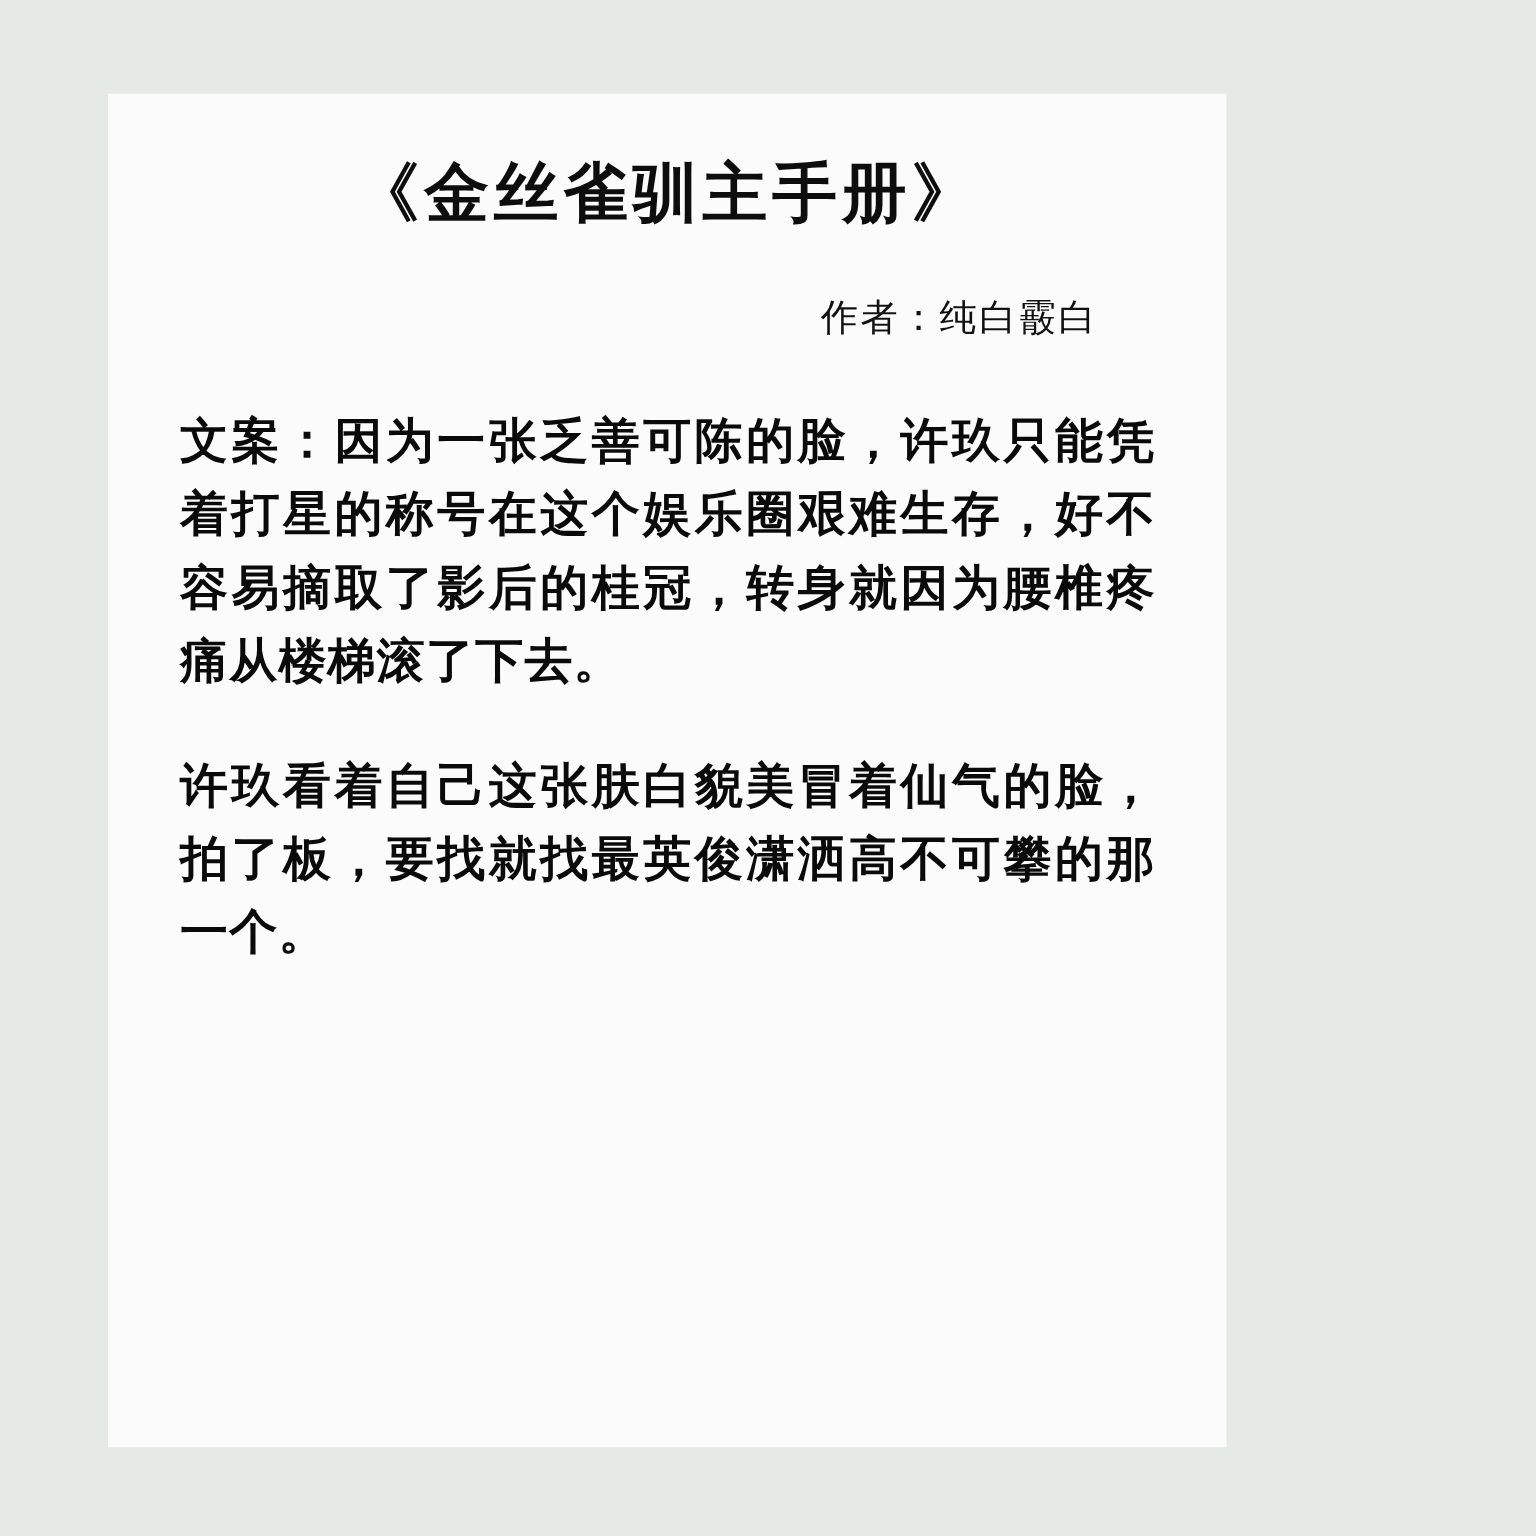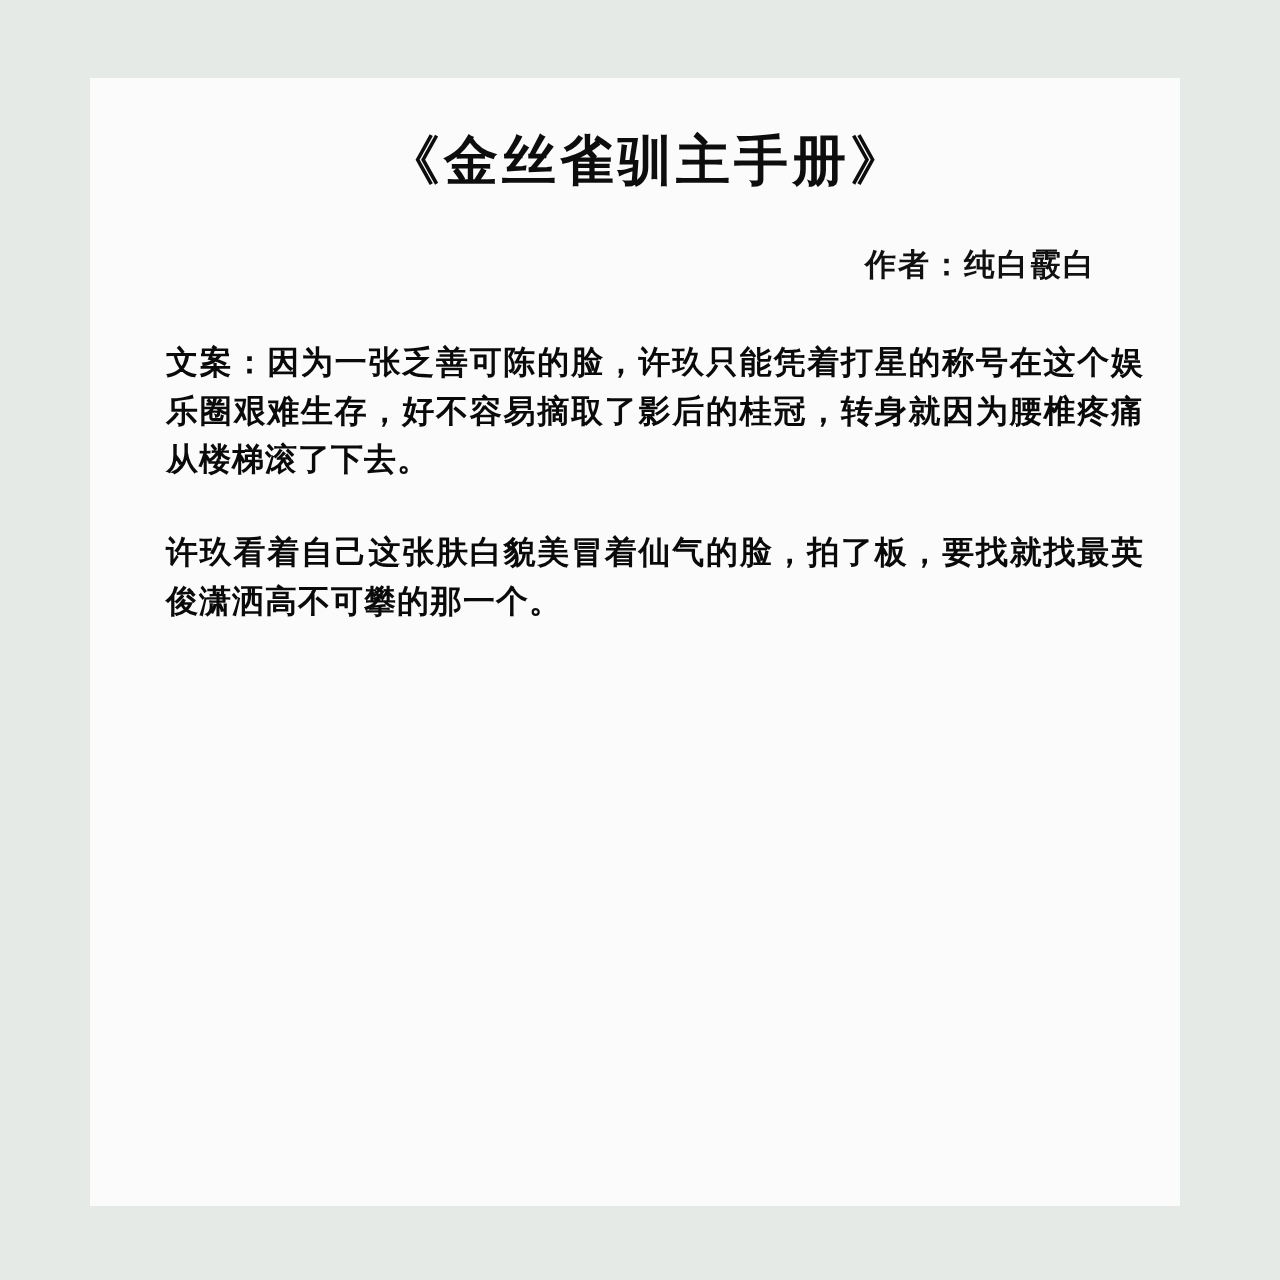--- a/index.html
+++ b/index.html
@@ -10,53 +10,52 @@
     width: 1280px;
     height: 1280px;
     background: #e6eae6;
     font-family: "DejaVu Sans", "Liberation Sans", sans-serif;
     overflow: hidden;
   }
   .page-card {
     position: absolute;
     left: 90px;
     top: 78px;
-    width: 1090px;
+    width: 932px;
     height: 1128px;
     background: #fbfbfb;
     box-sizing: border-box;
-    padding: 40px 36px 0 60px;
+    padding: 40px 59px 0 60px;
   }
   .doc-title {
     text-align: center;
     font-size: 54px;
     font-weight: 700;
     letter-spacing: 4px;
     color: #0d0d0d;
     margin: 8px 0 0 0;
     line-height: 1.3;
     font-family: "DejaVu Sans", "Liberation Sans", sans-serif;
   }
   .author-line {
     text-align: right;
     font-size: 31px;
-    font-weight: 700;
+    font-weight: 400;
     letter-spacing: 2px;
     color: #111;
     margin: 48px 48px 0 0;
   }
   .body-block {
     margin-top: 52px;
-    font-size: 32px;
+    font-size: 40px;
     font-weight: 700;
     line-height: 1.52;
     color: #0a0a0a;
     letter-spacing: 1px;
     text-align: justify;
-    margin-left: 16px;
   }
   .para {
     margin: 0 0 44px 0;
   }
   .para:last-child {
     margin-bottom: 0;
   }
 </style>
 </head>
 <body>

